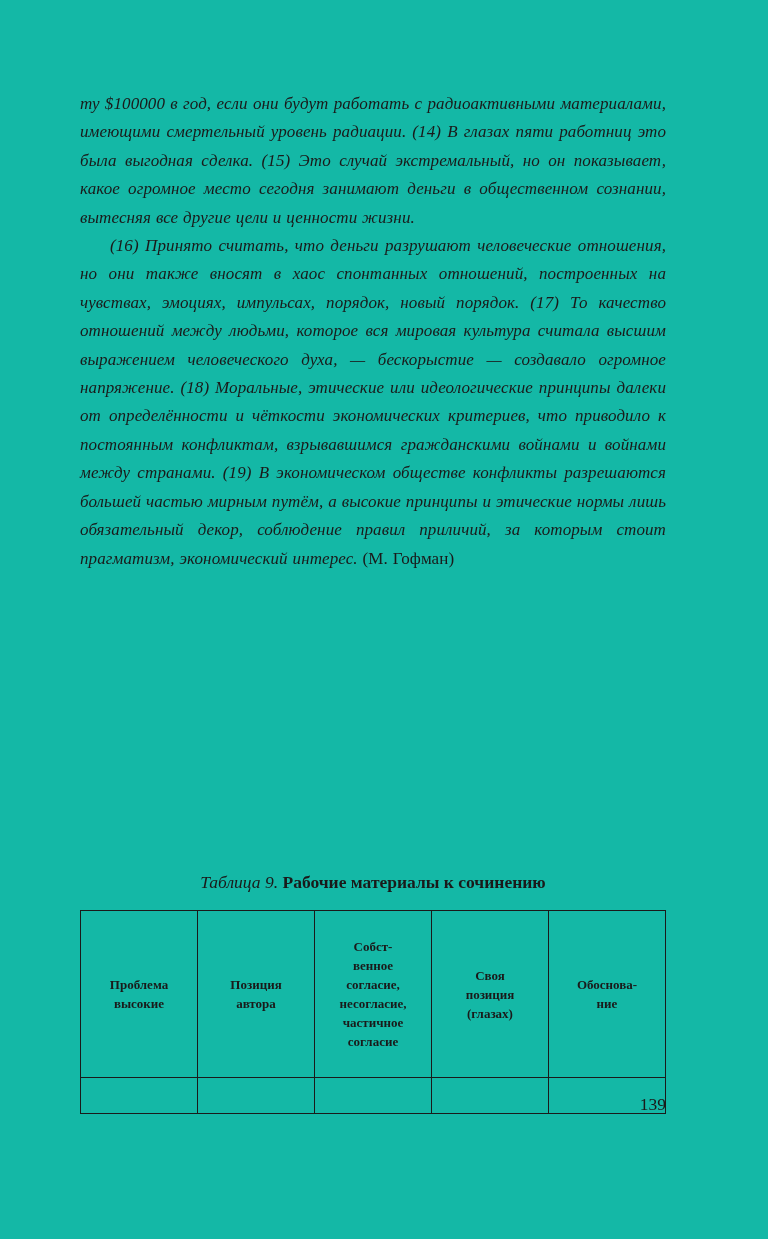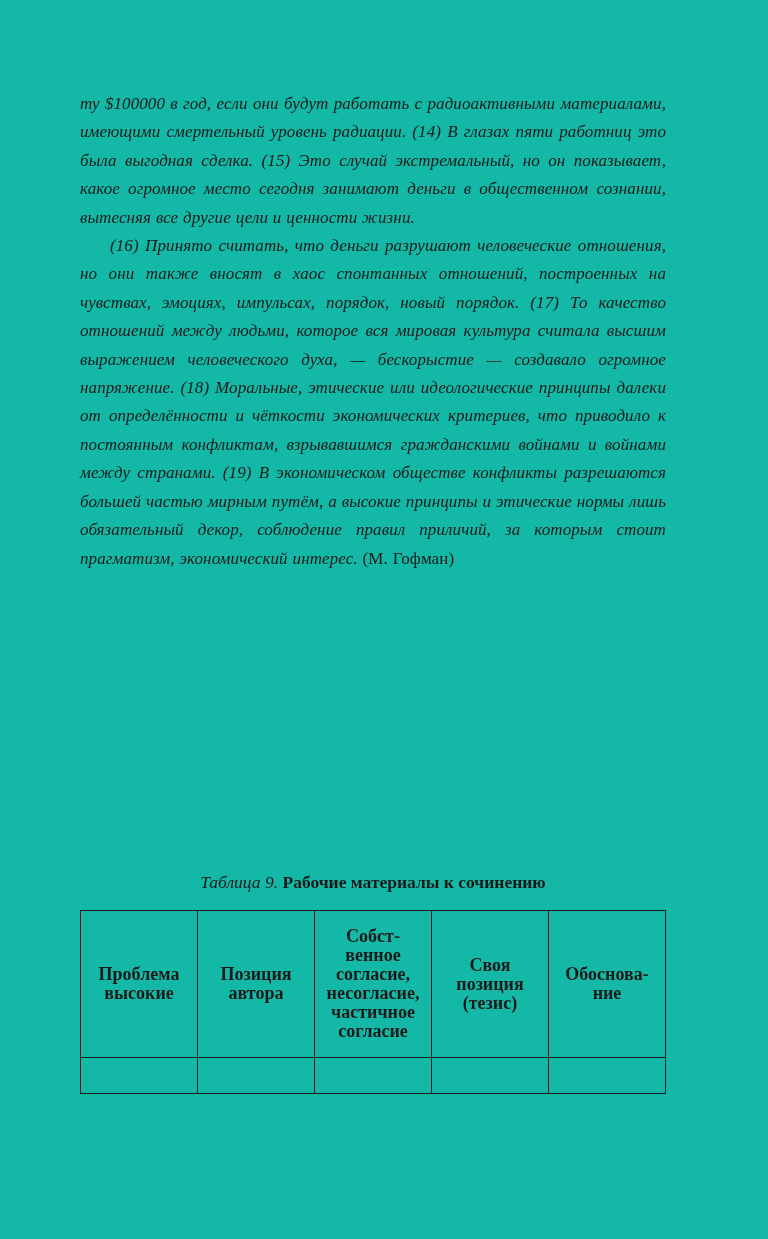--- a/index.html
+++ b/index.html
@@ -53,26 +53,26 @@
     border-collapse: collapse;
     table-layout: fixed;
   }
   .worksheet-table th,
   .worksheet-table td {
     border: 1.5px solid #1a1a1a;
     width: 20%;
   }
   .worksheet-table th {
     font-weight: bold;
-    font-size: 18px;
+    font-size: 13px;
     line-height: 19px;
     text-align: center;
     vertical-align: middle;
     white-space: pre-line;
-    padding: 16px 3px;
+    padding: 26px 3px;
     height: 142px;
   }
   .worksheet-table td.empty-cell {
     height: 36px;
   }
 
   .page-number {
     position: absolute;
     left: 80px;
     top: 1094px;
@@ -107,30 +107,31 @@
         <th>Позиция
 автора</th>
         <th>Собст-
 венное
 согласие,
 несогласие,
 частичное
 согласие</th>
         <th>Своя
 позиция
-(тезис)</th>
+(глазах)</th>
         <th>Обоснова-
 ние</th>
       </tr>
     </thead>
     <tbody>
       <tr>
         <td class="empty-cell"></td>
         <td class="empty-cell"></td>
         <td class="empty-cell"></td>
         <td class="empty-cell"></td>
         <td class="empty-cell"></td>
       </tr>
     </tbody>
   </table>
 
+  <div class="page-number">139</div>
 
 </div>
 
 </body></html>

